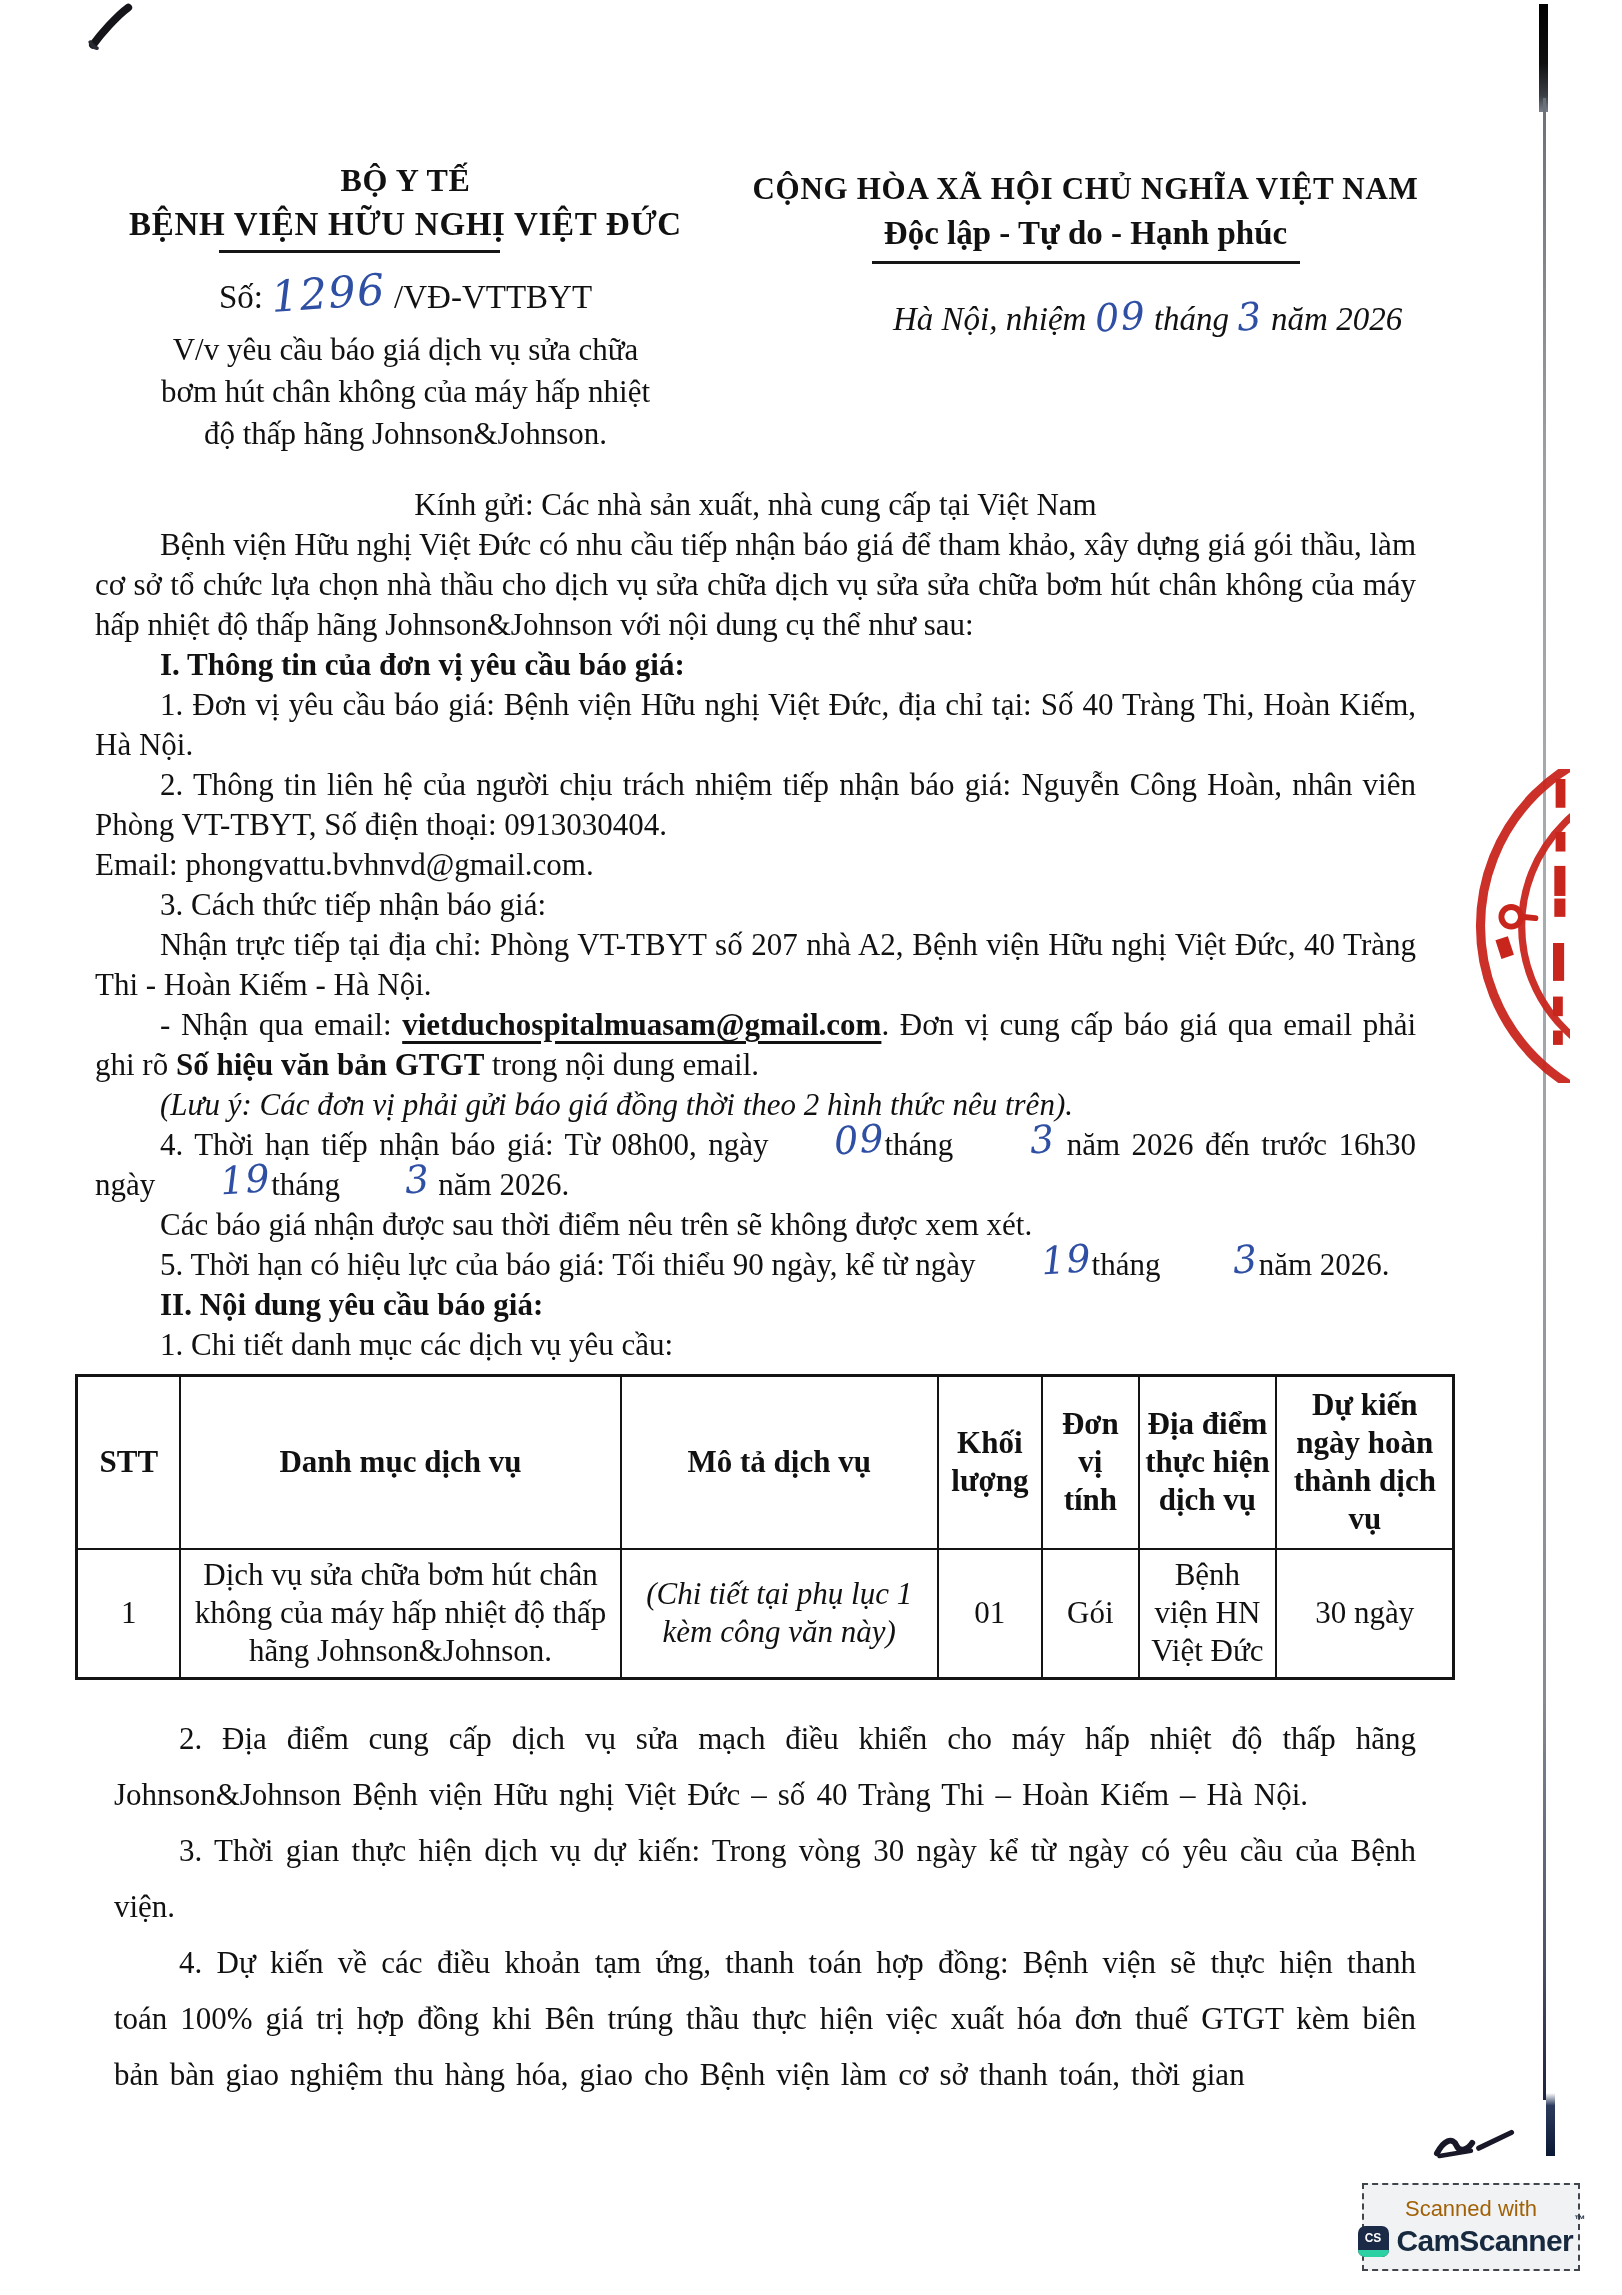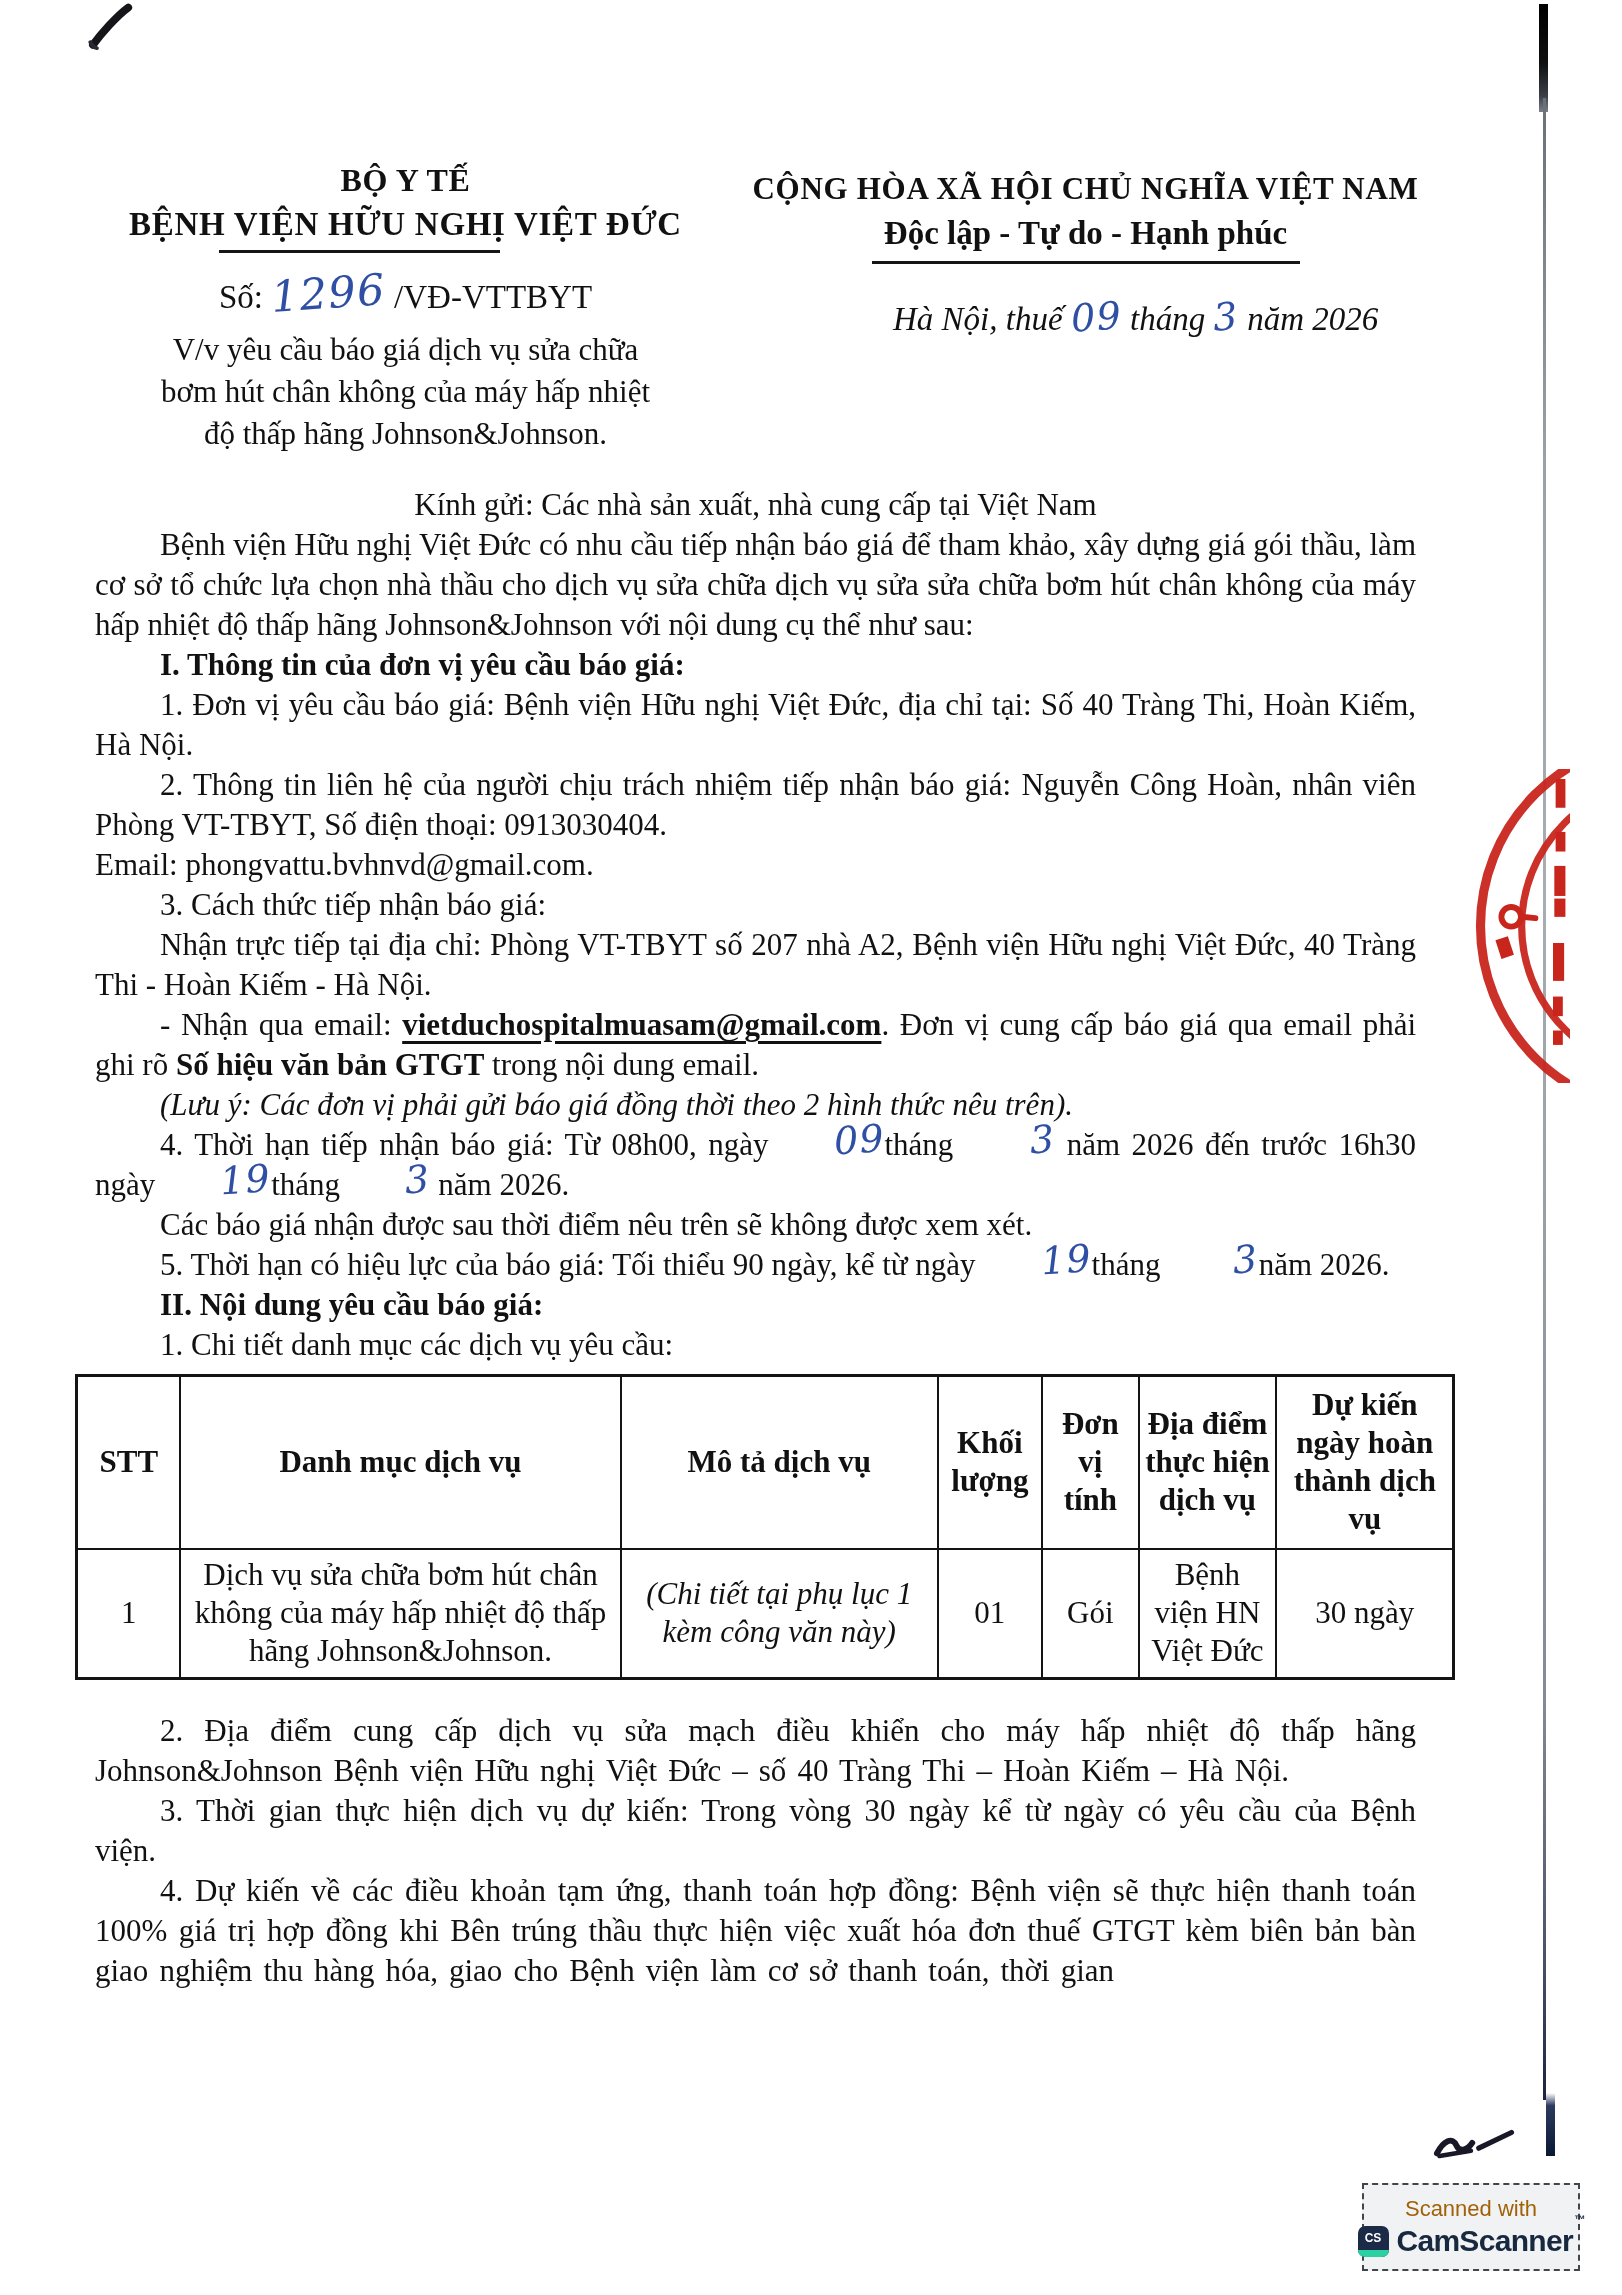--- a/index.html
+++ b/index.html
@@ -35,21 +35,21 @@
   
   table.svc{border-collapse:collapse;width:1380px;margin:9.2px 0 0 -19.6px;border:3.3px solid #141414;}
   table.svc th,table.svc td{border:2px solid #141414;vertical-align:middle;}
   table.svc th{font-size:31px;font-weight:bold;text-align:center;line-height:38px;padding:9.2px 5.2px;height:150px;box-sizing:border-box;}
   table.svc td{font-size:31px;line-height:38px;padding:6.5px 6.5px;height:123px;box-sizing:border-box;text-align:center;}
   td.c-danh{text-align:justify;padding:6.5px 10.5px;}
   td.c-mota{font-style:italic;}
 
   
   .sec2{margin-top:31px;}
-  .sec2 p{line-height:40px;word-spacing:3.3px;}
+  .sec2 p{line-height:56px;word-spacing:3.3px;margin-left:19px;}
 
   
   .pen-mark{position:absolute;left:85px;top:3.3px;}
   .edge-cap{position:absolute;left:1539px;top:3.9px;width:9.2px;height:108px;
             background:linear-gradient(180deg,#000 0%,#101010 55%,#3a3f46 85%,#79808a 100%);}
   .edge-line{position:absolute;left:1543px;top:98px;width:3.3px;height:2002px;
             background:linear-gradient(180deg,#6a7077 0%,#9aa0a6 18%,#a8adb2 40%,#9399a0 62%,#848b95 80%,#4a5268 93%,#1a2440 100%);}
   .edge-bottom{position:absolute;left:1546px;top:2093px;width:8.5px;height:63px;
             background:linear-gradient(180deg,#3b4763 0%,#16224000 0%,#2c3a5e 20%,#0b1833 100%);}
   .stamp{position:absolute;left:1472px;top:769px;}
@@ -92,21 +92,21 @@
       <div>bơm hút chân không của máy hấp nhiệt</div>
       <div>độ thấp hãng Johnson&amp;Johnson.</div>
     </div>
   </div>
 
   <div class="hdr-right">
     <div class="h-nat">CỘNG HÒA XÃ HỘI CHỦ NGHĨA VIỆT NAM</div>
     <div class="h-motto">Độc lập - Tự do - Hạnh phúc</div>
     <div class="ul-right"></div>
     <div class="date-line">
-      <span>Hà Nội, thuế</span>
+      <span>Hà Nội, nhiệm</span>
       <span class="hw hw-d">09</span>
       <span>tháng</span>
       <span class="hw hw-d">3</span>
       <span>năm 2026</span>
     </div>
   </div>
 
   <div class="doc-body">
     <p class="center">Kính gửi: Các nhà sản xuất, nhà cung cấp tại Việt Nam</p>
     <p>Bệnh viện Hữu nghị Việt Đức có nhu cầu tiếp nhận báo giá để tham khảo, xây dựng giá gói thầu, làm cơ sở tổ chức lựa chọn nhà thầu cho dịch vụ sửa chữa dịch vụ sửa sửa chữa bơm hút chân không của máy hấp nhiệt độ thấp hãng Johnson&amp;Johnson với nội dung cụ thể như sau:</p>

